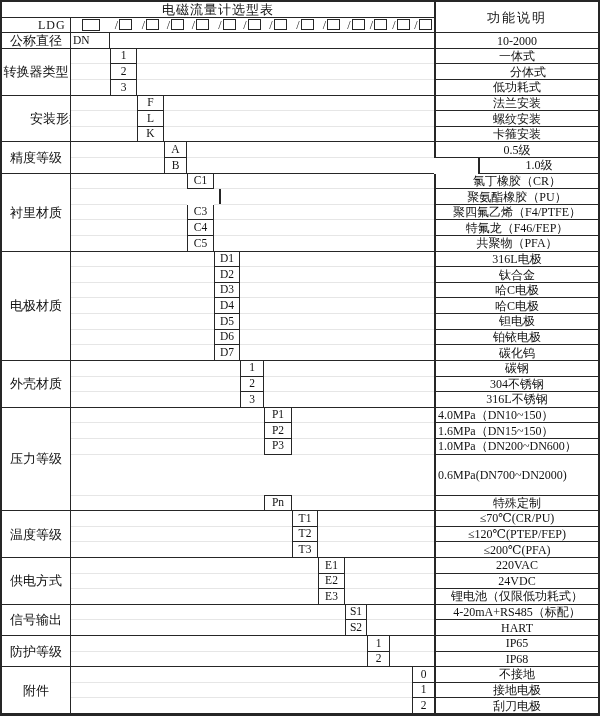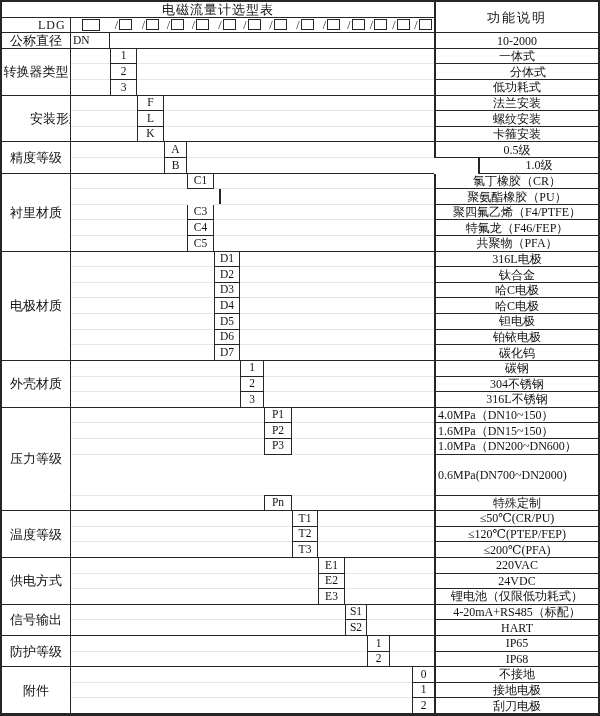--- a/index.html
+++ b/index.html
@@ -228,21 +228,21 @@
     <div class="cell b-b-f spacer" style="grid-area: 30 / 10 / auto / 16;"></div>
     <div class="cell desc ta-l" style="grid-area: 30 / 16;">0.6MPa(DN700~DN2000)</div>
     <div class="cell b-b spacer" style="grid-area: 31 / 2 / auto / 9;"></div>
     <div class="cell codebox" style="grid-area: 31 / 9;">Pn</div>
     <div class="cell b-b spacer" style="grid-area: 31 / 10 / auto / 16;"></div>
     <div class="cell desc" style="grid-area: 31 / 16;">特殊定制</div>
     <div class="cell b-r b-b label" style="grid-area: 32 / 1 / span 3;">温度等级</div>
     <div class="cell b-b-f spacer" style="grid-area: 32 / 2 / auto / 10;"></div>
     <div class="cell codebox" style="grid-area: 32 / 10;">T1</div>
     <div class="cell b-b-f spacer" style="grid-area: 32 / 11 / auto / 16;"></div>
-    <div class="cell desc" style="grid-area: 32 / 16;">≤50℃(CR/PU)</div>
+    <div class="cell desc" style="grid-area: 32 / 16;">≤70℃(CR/PU)</div>
     <div class="cell b-b-f spacer" style="grid-area: 33 / 2 / auto / 10;"></div>
     <div class="cell codebox" style="grid-area: 33 / 10;">T2</div>
     <div class="cell b-b-f spacer" style="grid-area: 33 / 11 / auto / 16;"></div>
     <div class="cell desc" style="grid-area: 33 / 16;">≤120℃(PTEP/FEP)</div>
     <div class="cell b-b spacer" style="grid-area: 34 / 2 / auto / 10;"></div>
     <div class="cell codebox" style="grid-area: 34 / 10;">T3</div>
     <div class="cell b-b spacer" style="grid-area: 34 / 11 / auto / 16;"></div>
     <div class="cell desc" style="grid-area: 34 / 16;">≤200℃(PFA)</div>
     <div class="cell b-r b-b label" style="grid-area: 35 / 1 / span 3;">供电方式</div>
     <div class="cell b-b-f spacer" style="grid-area: 35 / 2 / auto / 11;"></div>

